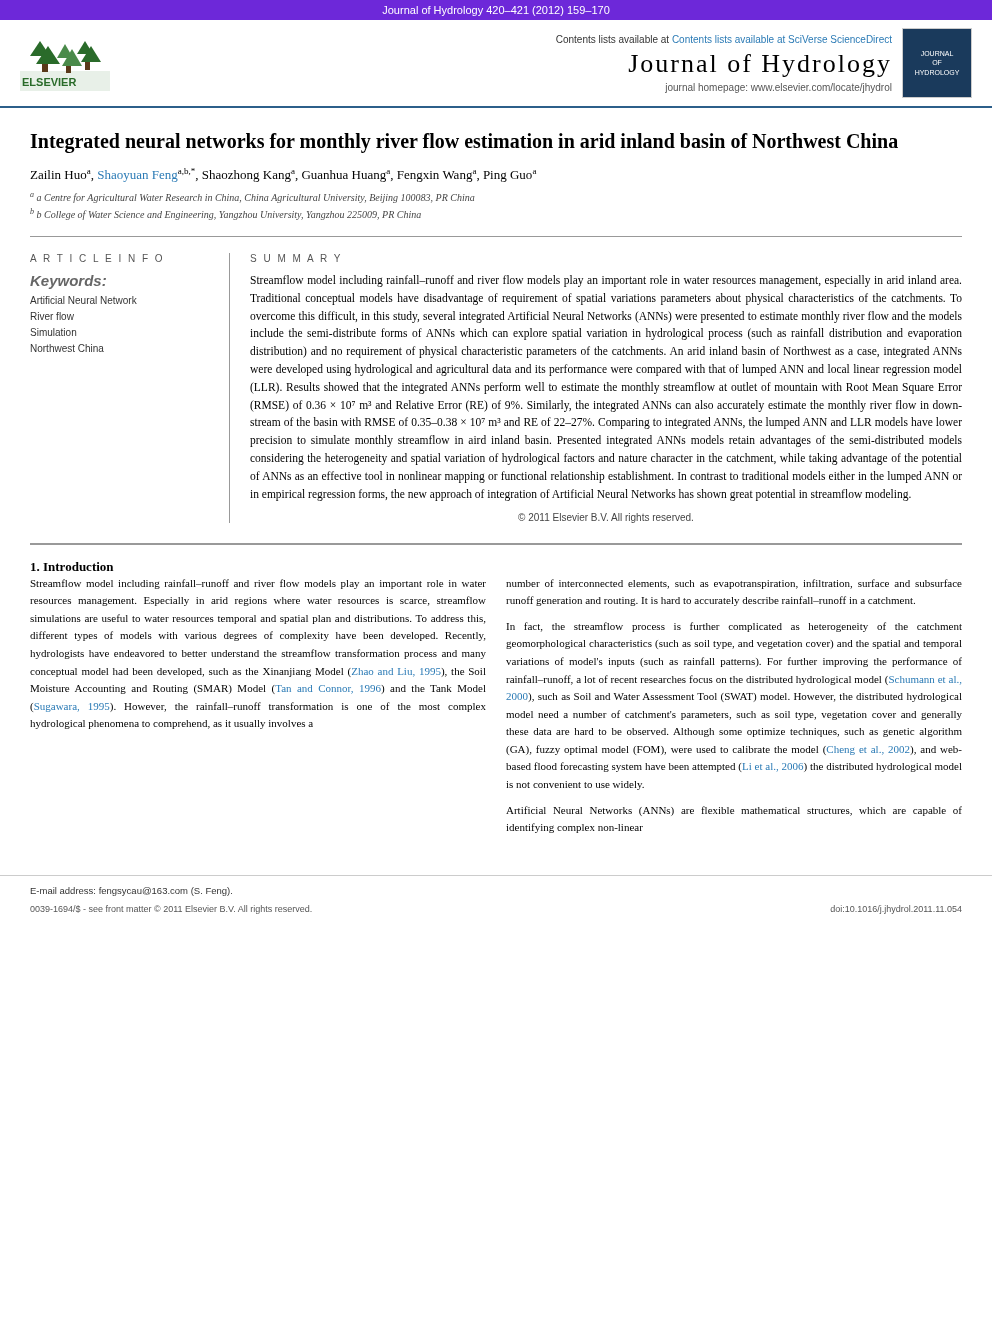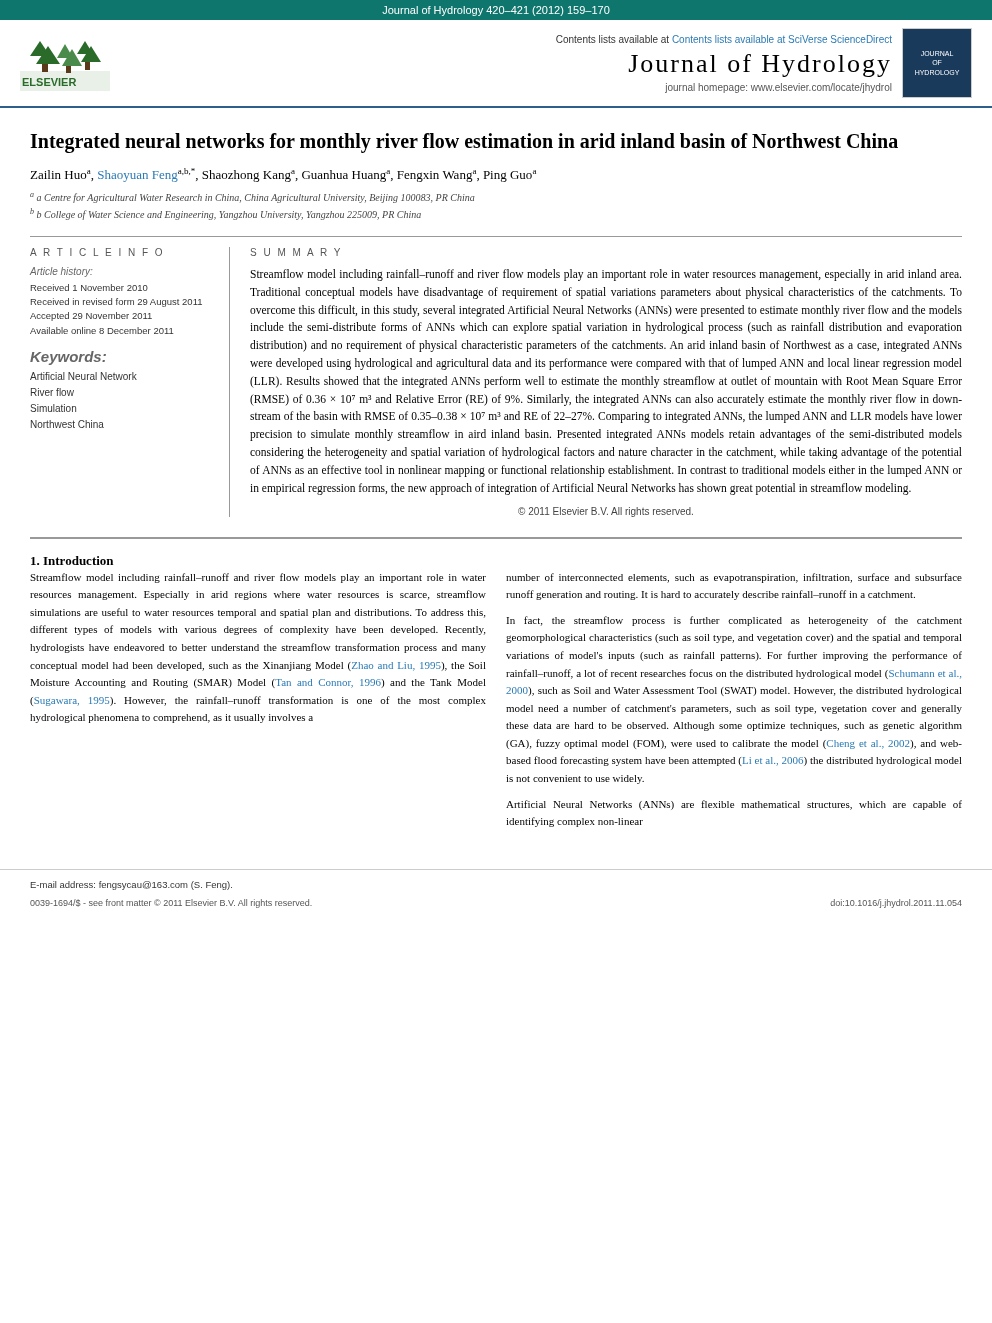--- a/index.html
+++ b/index.html
@@ -12,21 +12,21 @@
     .page {
       width: 992px;
       min-height: 1323px;
       background: #fff;
       margin: 0 auto;
       position: relative;
     }
 
     
     .top-bar {
-      background: #0f766e;
+      background: #6d28d9;
       color: #fff;
       text-align: center;
       font-size: 11px;
       padding: 4px 10px;
       font-family: Arial, sans-serif;
     }
 
     
     .journal-header {
       display: flex;
@@ -114,21 +114,21 @@
       margin-bottom: 14px;
       line-height: 1.5;
     }
     .affiliations sup { font-size: 8px; }
 
     
     .two-col {
       display: flex;
       gap: 20px;
       border-top: 1px solid #999;
-      padding-top: 10px;
+      padding-top: 16px;
       margin-bottom: 20px;
     }
     .left-col {
       width: 200px;
       flex-shrink: 0;
       border-right: 1px solid #999;
       padding-right: 14px;
     }
     .right-col {
       flex: 1;
@@ -304,27 +304,20 @@
     <div class="affiliations">
       <div><sup>a</sup> <span>a Centre for Agricultural Water Research in China, China Agricultural University, Beijing 100083, PR China</span></div>
       <div><sup>b</sup> <span>b College of Water Science and Engineering, Yangzhou University, Yangzhou 225009, PR China</span></div>
     </div>
 
     <div class="two-col">
 
       <div class="left-col">
         <div class="section-header">A R T I C L E   I N F O</div>
 
-        <div class="article-info-section">
-          <div class="article-info-label">Article history:</div>
-          <div class="article-info-item">Received 1 November 2010</div>
-          <div class="article-info-item">Received in revised form 29 August 2011</div>
-          <div class="article-info-item">Accepted 29 November 2011</div>
-          <div class="article-info-item">Available online 8 December 2011</div>
-        </div>
 
 
         <div class="article-info-section">
           <div class="keywords-label">Keywords:</div>
           <div class="keyword-item">Artificial Neural Network</div>
           <div class="keyword-item">River flow</div>
           <div class="keyword-item">Simulation</div>
           <div class="keyword-item">Northwest China</div>
         </div>
       </div>

